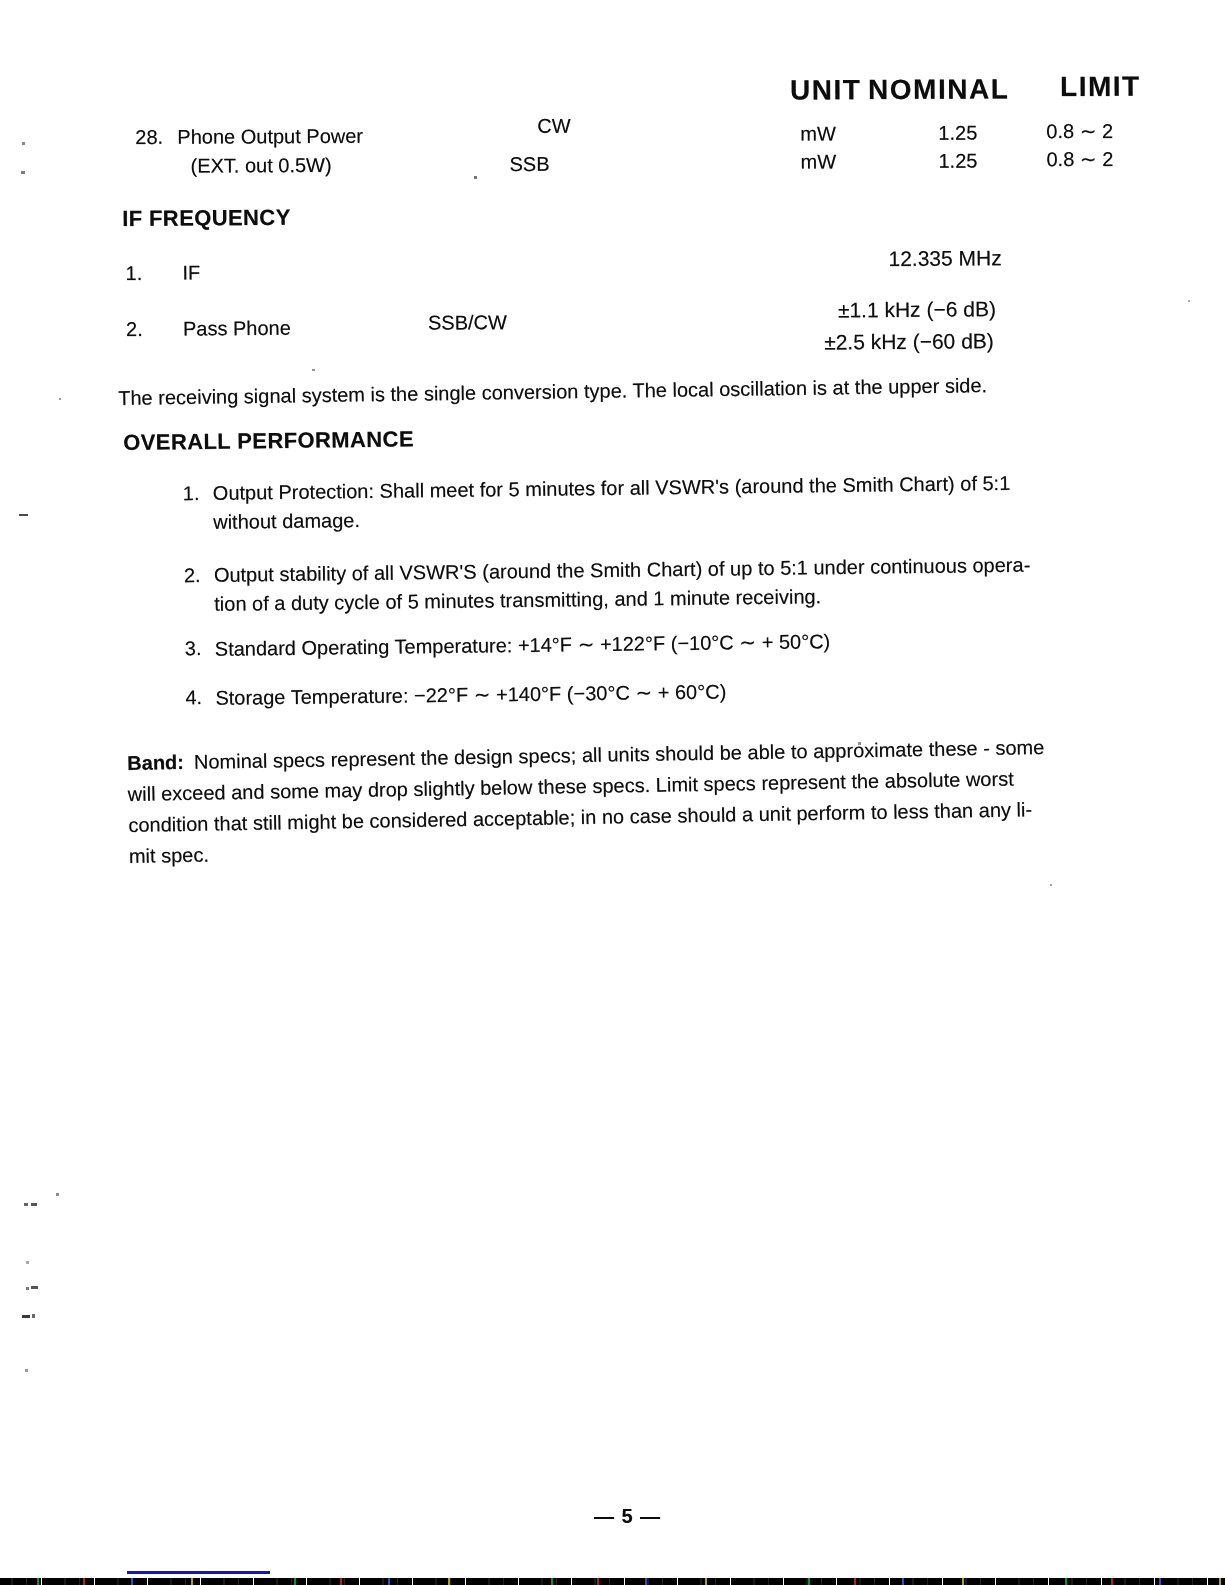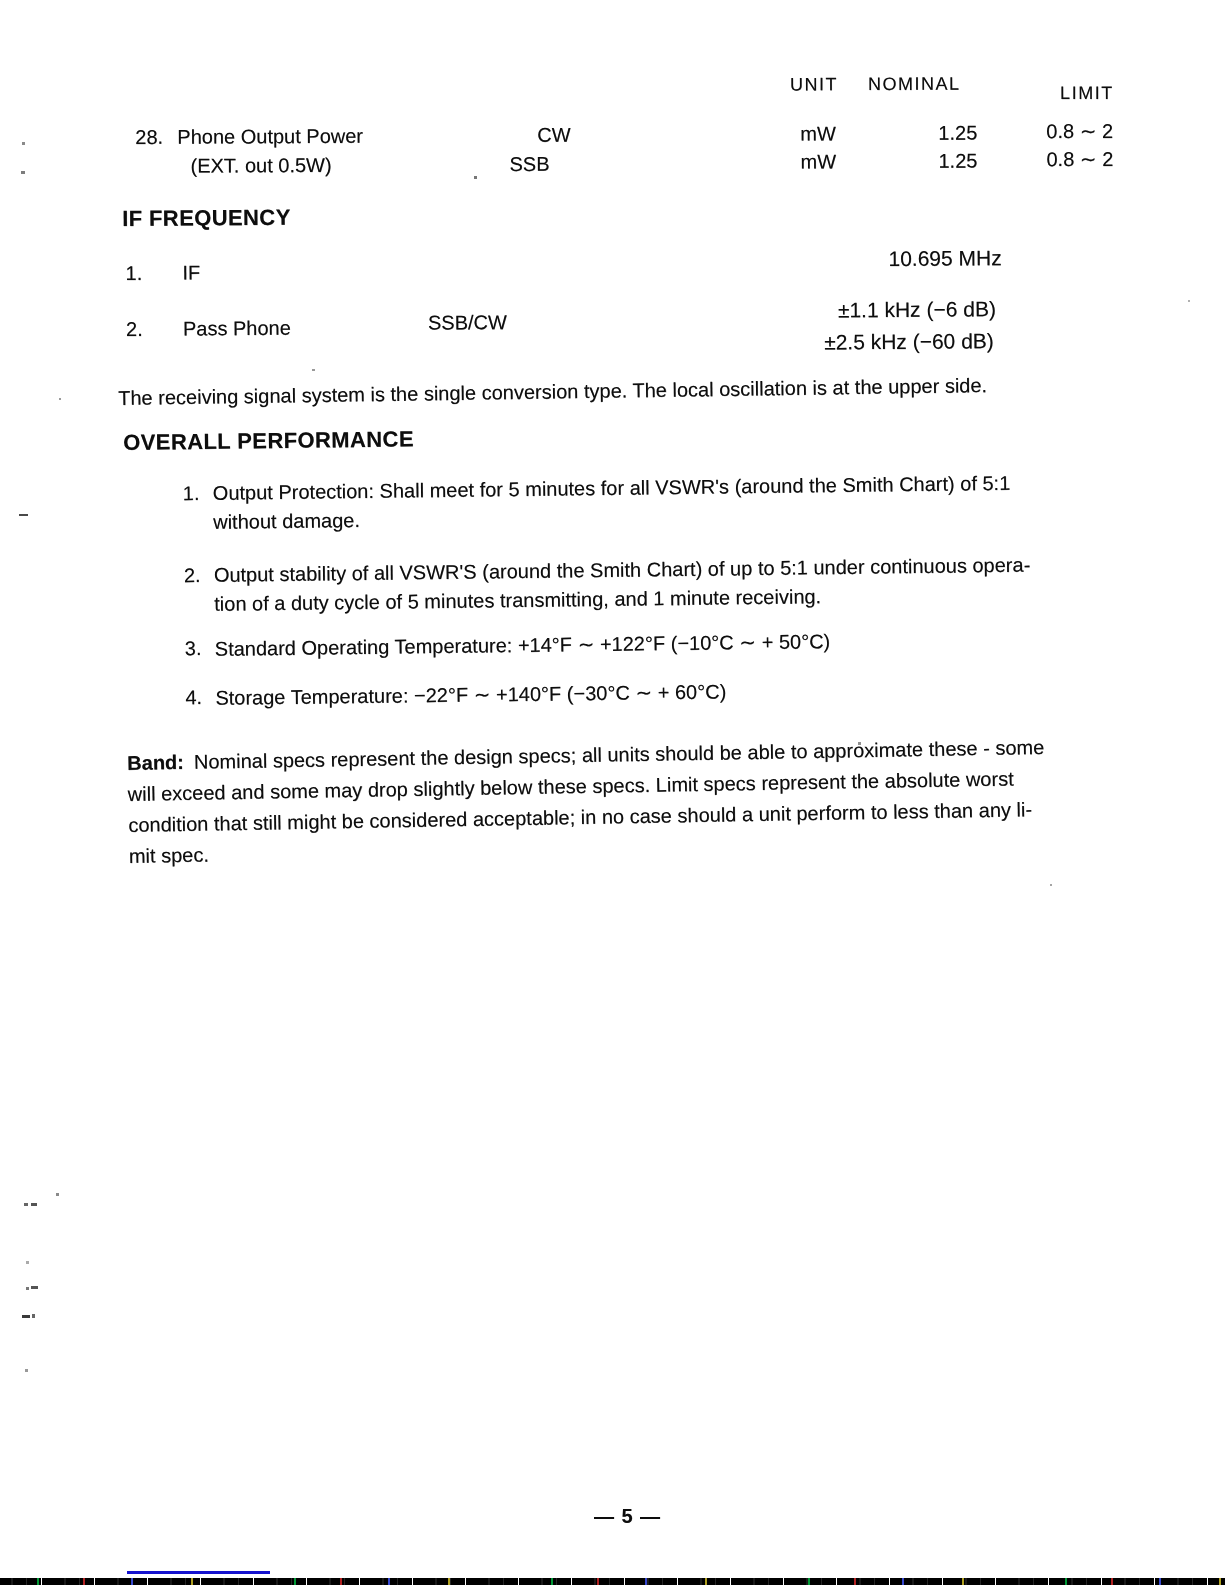--- a/index.html
+++ b/index.html
@@ -13,21 +13,21 @@
     overflow:hidden;
     text-shadow:0.25px 0.25px 0 rgba(0,0,0,0.45);
   }
   .t { position:absolute; white-space:nowrap; }
   .sec { position:absolute; left:0; top:0; width:1225px; }
   .rot-02 { transform:rotate(-0.3deg);  transform-origin:125px 78px; }
   .rot-04 { transform:rotate(-0.45deg); transform-origin:122px 208px; }
   .rot-08 { transform:rotate(-0.85deg); transform-origin:118px 387px; }
   .rot-07 { transform:rotate(-0.72deg); transform-origin:123px 432px; }
   .rot-10 { transform:rotate(-1.0deg);  transform-origin:127px 752px; }
-  .th { font-weight:normal; font-size:18px; letter-spacing:1.5px; }
+  .th { font-weight:bold; font-size:28px; letter-spacing:1.5px; }
   .hd { font-weight:bold; font-size:22px; letter-spacing:0.4px; }
   .val { font-size:21px; }
   .speck { position:absolute; }
   .footer {
     position:absolute; left:15px; top:1505px; width:1225px;
     text-align:center; font-size:20px; letter-spacing:1px; font-weight:bold;
   }
   .blue-line {
     position:absolute; left:127px; top:1571px; width:143px; height:3px;
     background:#1512cf;
@@ -47,42 +47,42 @@
   }
 </style>
 </head>
 <body>
 
 <div class="page">
 
   <section class="sec rot-02">
     <span class="t th" style="left:790px; top:78px">UNIT</span>
     <span class="t th" style="left:868px; top:78px">NOMINAL</span>
-    <span class="t th" style="left:1060px; top:88px">LIMIT</span>
+    <span class="t th" style="left:1060px; top:76px">LIMIT</span>
 
     <span class="t" style="left:135px; top:126px">28.</span>
     <span class="t" style="left:177px; top:126px">Phone Output Power</span>
-    <span class="t" style="left:537px; top:126px">CW</span>
+    <span class="t" style="left:537px; top:117px">CW</span>
     <span class="t" style="left:800px; top:126px">mW</span>
     <span class="t" style="left:938px; top:126px">1.25</span>
     <span class="t" style="left:1046px; top:124px">0.8 ∼ 2</span>
 
     <span class="t" style="left:190px; top:155px">(EXT. out 0.5W)</span>
     <span class="t" style="left:509px; top:155px">SSB</span>
     <span class="t" style="left:800px; top:154px">mW</span>
     <span class="t" style="left:938px; top:154px">1.25</span>
     <span class="t" style="left:1046px; top:152px">0.8 ∼ 2</span>
   </section>
 
   <section class="sec rot-04">
     <span class="t hd" style="left:122px; top:206px">IF FREQUENCY</span>
 
     <span class="t" style="left:125px; top:262px">1.</span>
     <span class="t" style="left:182px; top:262px">IF</span>
-    <span class="t val" style="left:888px; top:253px">10.695 MHz</span>
+    <span class="t val" style="left:888px; top:253px">12.335 MHz</span>
 
     <span class="t" style="left:125px; top:318px">2.</span>
     <span class="t" style="left:182px; top:318px">Pass Phone</span>
     <span class="t" style="left:427px; top:314px">SSB/CW</span>
     <span class="t val" style="left:837px; top:304px">±1.1 kHz (−6 dB)</span>
     <span class="t val" style="left:823px; top:336px">±2.5 kHz (−60 dB)</span>
   </section>
 
   <section class="sec rot-08">
     <span class="t" style="left:118px; top:387px">The receiving signal system is the single conversion type.  The local oscillation is at the upper side.</span>

